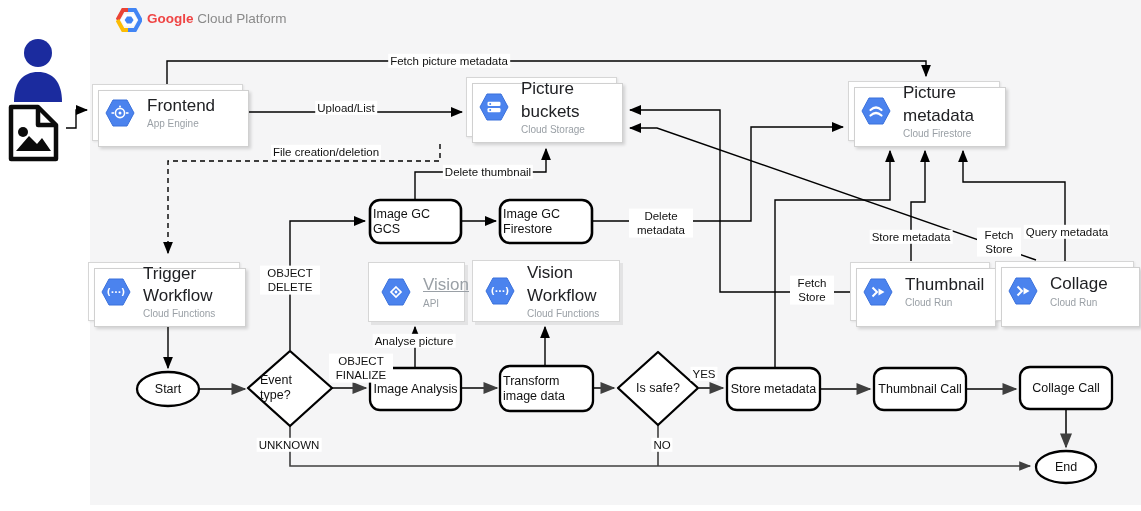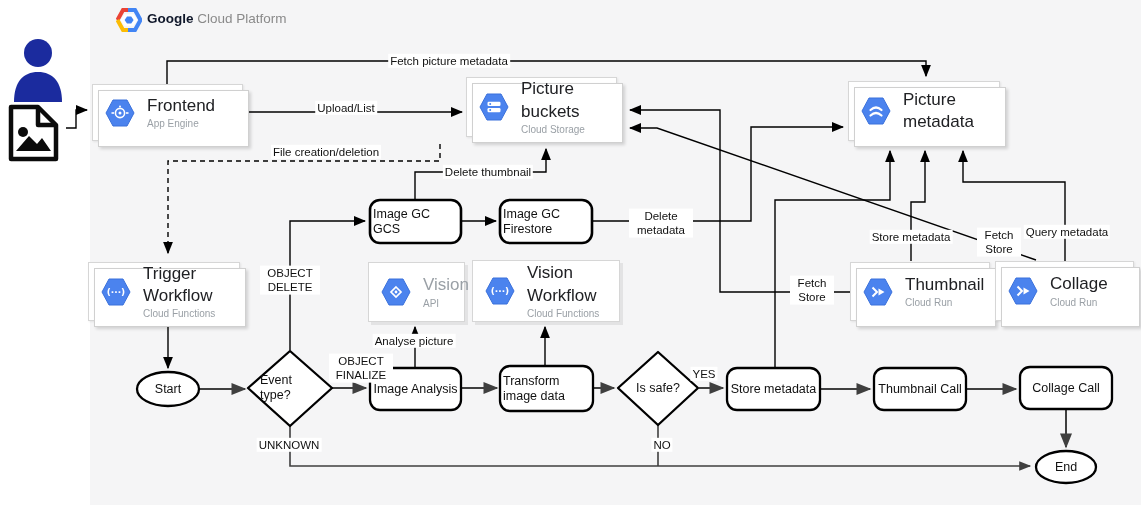--- a/index.html
+++ b/index.html
@@ -1,33 +1,33 @@
 <!DOCTYPE html>
 <html><head>
 <meta charset="utf-8">
 <style>
   html,body{margin:0;padding:0;background:#fff;}
   #app{position:relative;width:1141px;height:511px;background:#fff;overflow:hidden;
        font-family:"Liberation Sans","DejaVu Sans",sans-serif;color:#1a1a1a;}
   #canvas{position:absolute;left:90px;top:0;width:1051px;height:505px;background:#f5f5f6;}
   #lines{position:absolute;left:0;top:0;z-index:1;}
   .hdr{position:absolute;left:147px;top:11px;z-index:2;font-size:13.5px;}
-  .hdr .b{font-weight:bold;color:#0f172a;text-align:center;}
+  .hdr .b{font-weight:bold;color:#ef4444;text-align:center;}
   .hdr .r{color:#8a8a8a;}
   .logo{position:absolute;left:116px;top:8px;width:26px;height:24px;z-index:2;}
   .card{position:absolute;z-index:2;background:#fff;border:1px solid #d6d6d6;
         display:flex;align-items:center;gap:12px;padding:0 12px;box-sizing:border-box;
         box-shadow:1px 1px 2px rgba(0,0,0,.08);}
   .card.stacked::after{content:"";position:absolute;left:5px;top:5px;width:100%;height:100%;
         background:#fff;border:1px solid #d0d0d0;z-index:-1;box-shadow:2px 2px 3px rgba(0,0,0,.15);}
   .card.flat{box-shadow:3px 3px 0 rgba(0,0,0,.07);}
   .icn{width:30px;height:30px;flex:0 0 30px;}
   .ct{font-size:17px;color:#202124;line-height:1.3;}
   .cs{font-size:10px;color:#9aa0a6;line-height:1.3;}
-  .ct.gray{color:#9aa0a6;}
+  .ct.gray{color:#9aa0a6;text-decoration:underline;}
   .nlabel{position:absolute;z-index:2;display:flex;align-items:center;justify-content:center;
         text-align:left;font-size:12.5px;color:#111;line-height:1.2;}
   .chip{position:absolute;z-index:3;transform:translate(-50%,-50%);background:#fff;
         font-size:11.5px;color:#111;text-align:center;line-height:1.25;padding:0 2px;white-space:nowrap;}
   .chip.wrap{white-space:normal;}
   .actor{position:absolute;z-index:2;}
 </style>
 </head>
 <body>
 
@@ -141,20 +141,21 @@
   </div>
 
   <div class="card stacked" style="left:848px;top:81px;width:152px;height:60px">
     <svg class="icn" viewBox="0 0 30 30">
       <polygon points="8,2 22,2 29,15 22,28 8,28 1,15" fill="#4b83ee" stroke="#3b71db"></polygon>
       <path d="M9.5,14 Q15,9 20.5,14" stroke="#fff" stroke-width="2.2" fill="none" stroke-linecap="round"></path>
       <path d="M9.5,19.5 Q15,14.5 20.5,19.5" stroke="#fff" stroke-width="2.2" fill="none" stroke-linecap="round"></path>
     </svg>
     <div>
         <div class="ct">Picture metadata</div>
+         <div class="cs">Cloud Firestore</div>
       </div>
   </div>
 
   <div class="card stacked" style="left:88px;top:262px;width:152px;height:59px">
     <svg class="icn" viewBox="0 0 30 30">
       <polygon points="8,2 22,2 29,15 22,28 8,28 1,15" fill="#4b83ee" stroke="#3b71db"></polygon>
       <text x="15" y="18" text-anchor="middle" font-size="9" font-weight="bold" fill="#fff" font-family="DejaVu Sans, sans-serif">(···)</text>
     </svg>
     <div>
         <div class="ct">Trigger Workflow</div>

